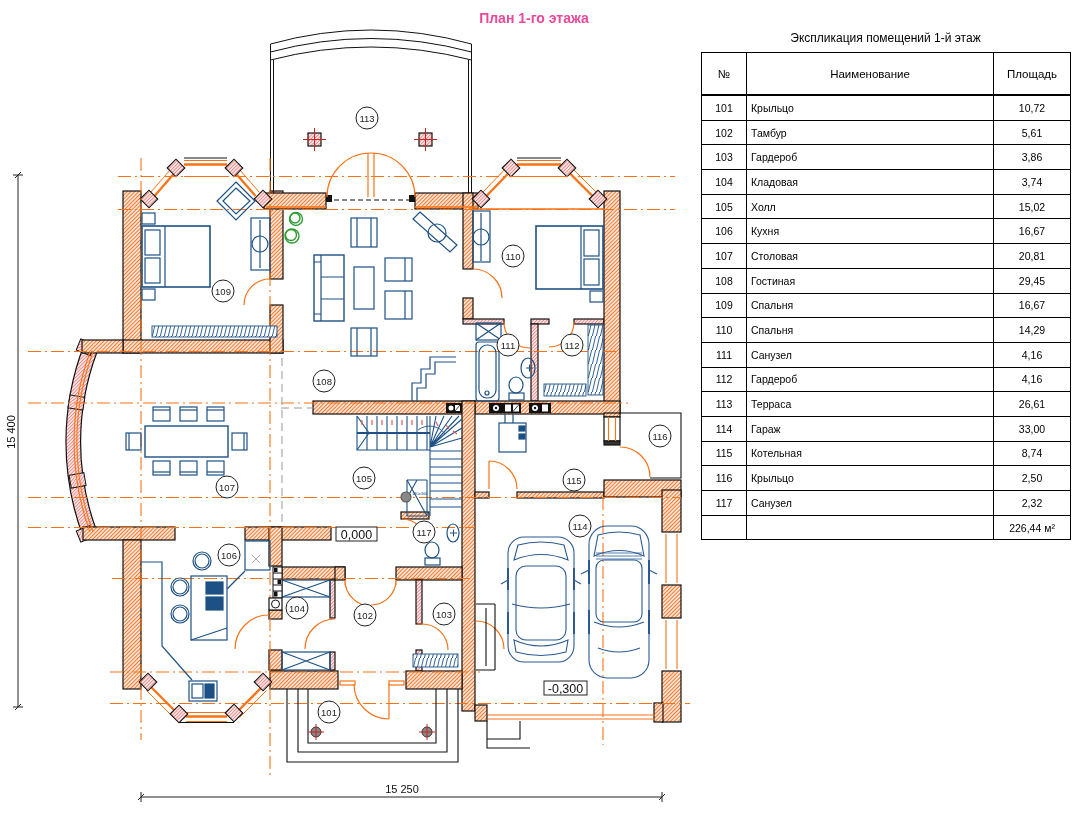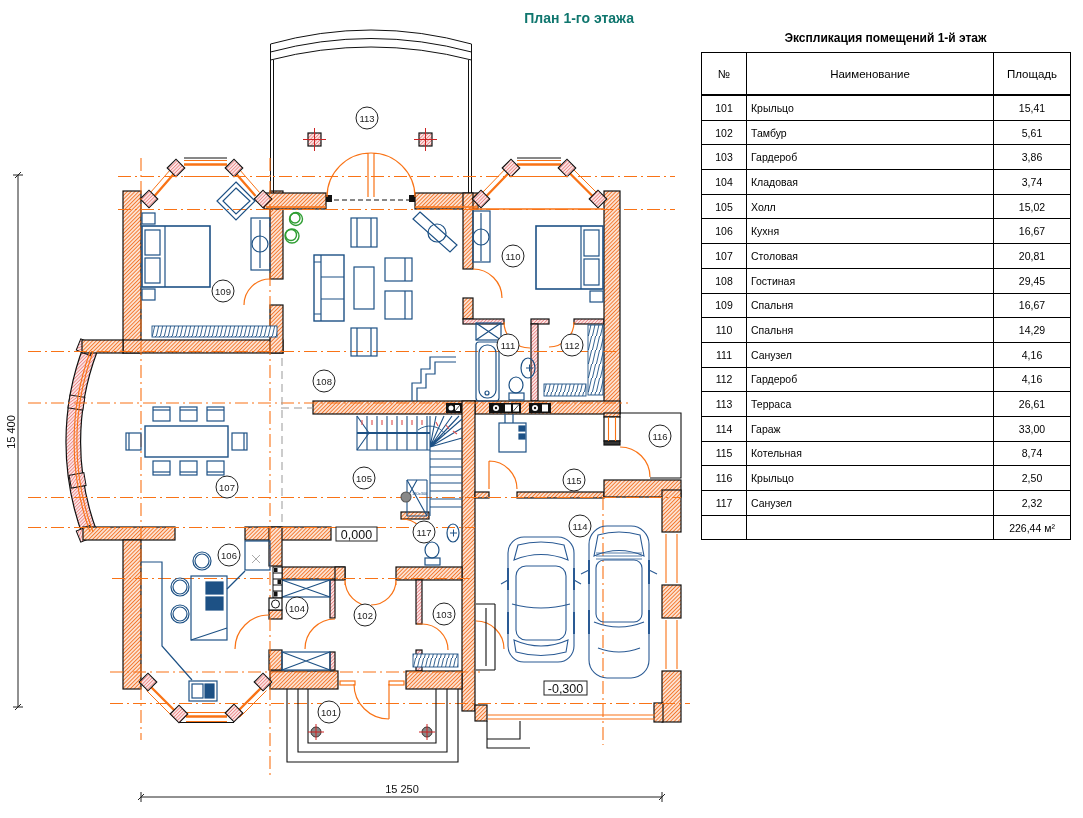--- a/index.html
+++ b/index.html
@@ -1,17 +1,17 @@
 <!DOCTYPE html>
 <html><head><meta charset="utf-8"><style>
 html,body{margin:0;padding:0;background:#fff;width:1083px;height:818px;font-family:"Liberation Sans",sans-serif}
 #c{position:relative;width:1083px;height:818px;overflow:hidden;background:#fff}
 #plan{position:absolute;left:0;top:0}
-.t1{position:absolute;left:434px;top:10px;width:200px;text-align:right;font-size:14px;font-weight:bold;color:#0f766e}
-.t2{position:absolute;left:701px;top:31px;width:369px;text-align:center;font-size:12px;font-weight:bold;color:#000}
+.t1{position:absolute;left:434px;top:10px;width:200px;text-align:center;font-size:14px;font-weight:bold;color:#ec4899}
+.t2{position:absolute;left:701px;top:31px;width:369px;text-align:center;font-size:12px;font-weight:normal;color:#000}
 table{position:absolute;left:701px;top:52px;width:369px;border-collapse:collapse;table-layout:fixed;font-size:10.5px;color:#000;border:1.5px solid #000}
 td{border:1px solid #000;padding:0 4px;height:23.7px;overflow:hidden;white-space:nowrap}
 tr.hd td{height:41px;font-size:11.5px;text-align:center;border-bottom:2px solid #000}
 td.n{text-align:center;padding:0}
 td.a{text-align:center;padding:0}
 </style></head>
 <body>
 <div id="c">
 <svg id="plan" width="1083" height="818" viewBox="0 0 1083 818">
 <defs>
@@ -457,21 +457,21 @@
       </colgroup>
 <tbody>
         <tr class="hd">
           <td>№</td>
           <td>Наименование</td>
           <td>Площадь</td>
         </tr>
 <tr>
           <td class="n">101</td>
           <td>Крыльцо</td>
-          <td class="a">15,41</td>
+          <td class="a">10,72</td>
         </tr>
 <tr>
           <td class="n">102</td>
           <td>Тамбур</td>
           <td class="a">5,61</td>
         </tr>
 <tr>
           <td class="n">103</td>
           <td>Гардероб</td>
           <td class="a">3,86</td>

